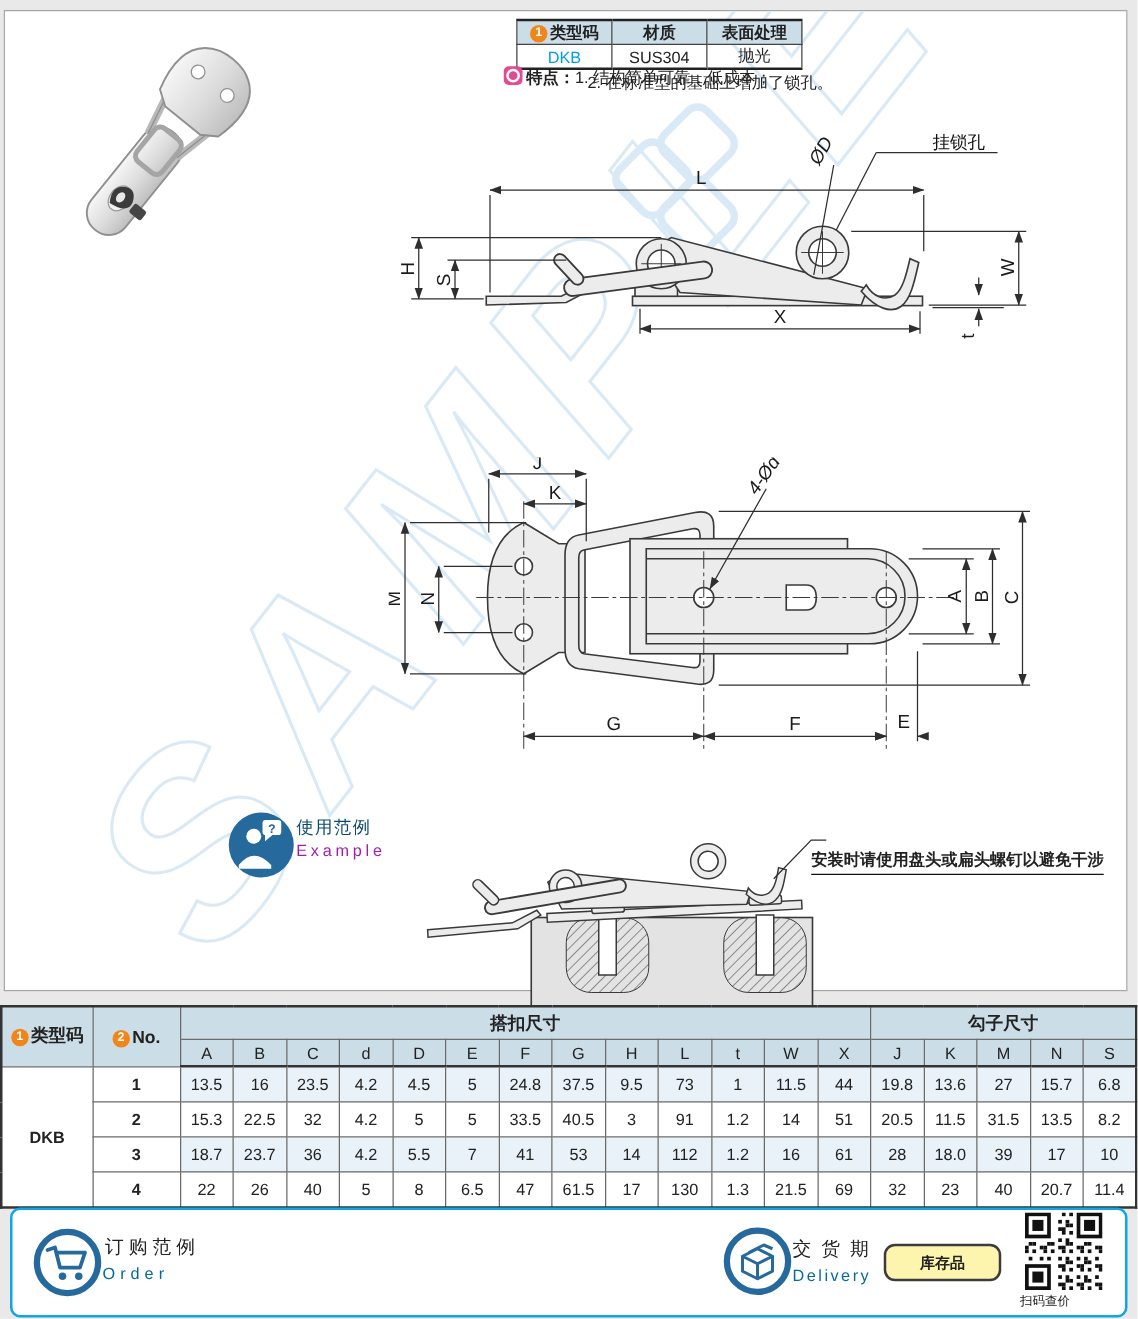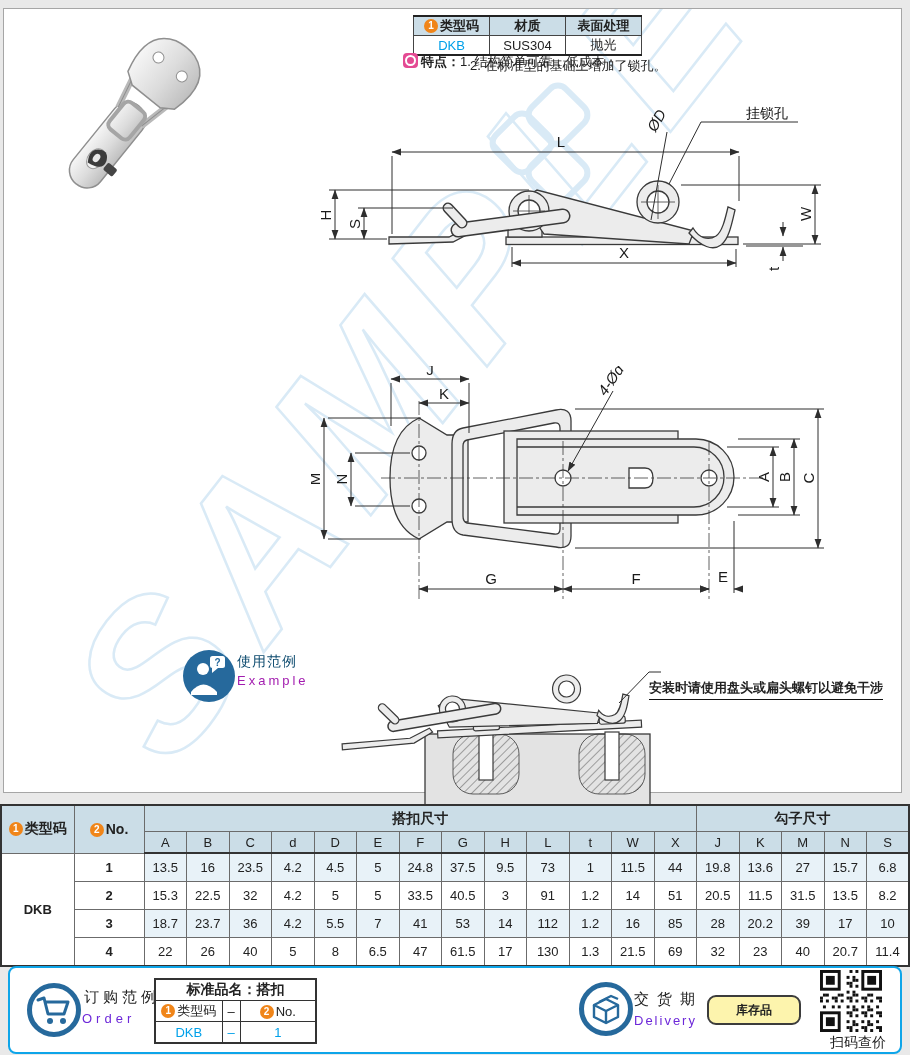--- a/index.html
+++ b/index.html
@@ -38,28 +38,28 @@
   #dim-table thead th{background:#cbdde7}
   #dim-table tr.group th{height:25px;font-size:14px;font-weight:600}
   #dim-table tr.letters th{height:20px;font-weight:400;border-bottom:2px solid #333}
   #dim-table tbody td{height:27px;color:#222}
   #dim-table tbody tr.alt td.v{background:#e8f2f8}
   #dim-table td.blue,#dim-table th .lb{font-weight:600}
   
   #order-box{left:8px;top:966px;width:890px;height:84px;background:#fff;
              border:2px solid #0ea5e9;border-radius:8px}
   .ic-cn{font-size:15px;letter-spacing:4px;color:#222;white-space:nowrap}
-  .ic-en{font-size:13px;letter-spacing:4px;color:#6d28d9;white-space:nowrap}
+  .ic-en{font-size:13px;letter-spacing:4px;color:#0369a1;white-space:nowrap}
   #order-table{position:absolute;left:144px;top:10px;border-collapse:collapse;table-layout:fixed}
   #order-table td{border:1px solid #333;text-align:center;font-size:13px;height:20px;padding:0 3px}
   #order-table tr.tt td{font-weight:bold;font-size:14px;border-bottom:1px solid #333}
   #order-table{border:2px solid #333}
   #stock-badge{left:697px;top:27px;width:90px;height:26px;background:#fdf4ad;border:2px solid #3c3c3c;
                border-radius:9px;font-size:12px;font-weight:bold;text-align:center;line-height:26px}
-  #qr-caption{left:806px;top:66px;width:70px;text-align:right;font-size:14px}
+  #qr-caption{left:806px;top:66px;width:70px;text-align:left;font-size:10px}
 </style>
 </head>
 <body>
 
 <div id="main-box" class="abs">
 
   <svg class="abs" style="left:0;top:0" width="897" height="783" viewBox="3 8 897 783">
     <g fill="none" stroke="#d9eaf6" stroke-width="6">
       <rect x="497" y="118" width="48" height="48" rx="11" transform="rotate(45 521 142)"></rect>
       <rect x="533" y="90" width="48" height="48" rx="11" transform="rotate(45 557 114)"></rect>
@@ -378,23 +378,23 @@
         <td class="v">36</td>
         <td class="v">4.2</td>
         <td class="v">5.5</td>
         <td class="v">7</td>
         <td class="v">41</td>
         <td class="v">53</td>
         <td class="v">14</td>
         <td class="v">112</td>
         <td class="v">1.2</td>
         <td class="v">16</td>
-        <td class="v">85</td>
+        <td class="v">61</td>
         <td class="v">28</td>
-        <td class="v">20.2</td>
+        <td class="v">18.0</td>
         <td class="v">39</td>
         <td class="v">17</td>
         <td class="v">10</td>
       </tr>
       <tr>
         <td class="blue">4</td>
         <td class="v">22</td>
         <td class="v">26</td>
         <td class="v">40</td>
         <td class="v">5</td>
@@ -419,42 +419,20 @@
 <div id="order-box" class="abs">
   <svg class="abs" style="left:15px;top:13px" width="58" height="58" viewBox="0 0 58 58">
     <circle cx="29" cy="29" r="24.5" fill="#fff" stroke="#26699c" stroke-width="5"></circle>
     <path d="M13,19 L19,17 L23,33 L39,33 L43,21 L20,21" fill="none" stroke="#26699c" stroke-width="3" stroke-linejoin="round" stroke-linecap="round"></path>
     <circle cx="25" cy="40" r="3" fill="#26699c"></circle>
       <circle cx="38" cy="40" r="3" fill="#26699c"></circle>
   </svg>
   <div class="abs ic-cn" style="left:74px;top:20px">订购范例</div>
   <div class="abs ic-en" style="left:72px;top:43px">Order</div>
 
-  <table id="order-table">
-    <colgroup>
-        <col style="width:67px">
-        <col style="width:18px">
-        <col style="width:76px">
-      </colgroup>
-    <tbody>
-        <tr class="tt">
-          <td colspan="3">标准品名：搭扣</td>
-        </tr>
-    <tr>
-      <td><span class="badge">1</span><span>类型码</span></td>
-      <td>–</td>
-      <td><span class="badge">2</span><span>No.</span></td>
-    </tr>
-    <tr>
-      <td class="blue">DKB</td>
-      <td class="blue">–</td>
-      <td class="blue">1</td>
-    </tr>
-  </tbody>
-    </table>
 
   <svg class="abs" style="left:567px;top:12px" width="58" height="58" viewBox="0 0 58 58">
     <circle cx="29" cy="29" r="24.5" fill="#fff" stroke="#26699c" stroke-width="5"></circle>
     <g fill="none" stroke="#26699c" stroke-width="2.4" stroke-linejoin="round">
       <path d="M17,25 L29,19 L41,25 L29,31 Z"></path>
       <path d="M17,25 L17,37 L29,43 L29,31"></path>
       <path d="M41,25 L41,37 L29,43"></path>
       <path d="M22,22 L34,16 L41,19"></path>
     </g>
   </svg>

